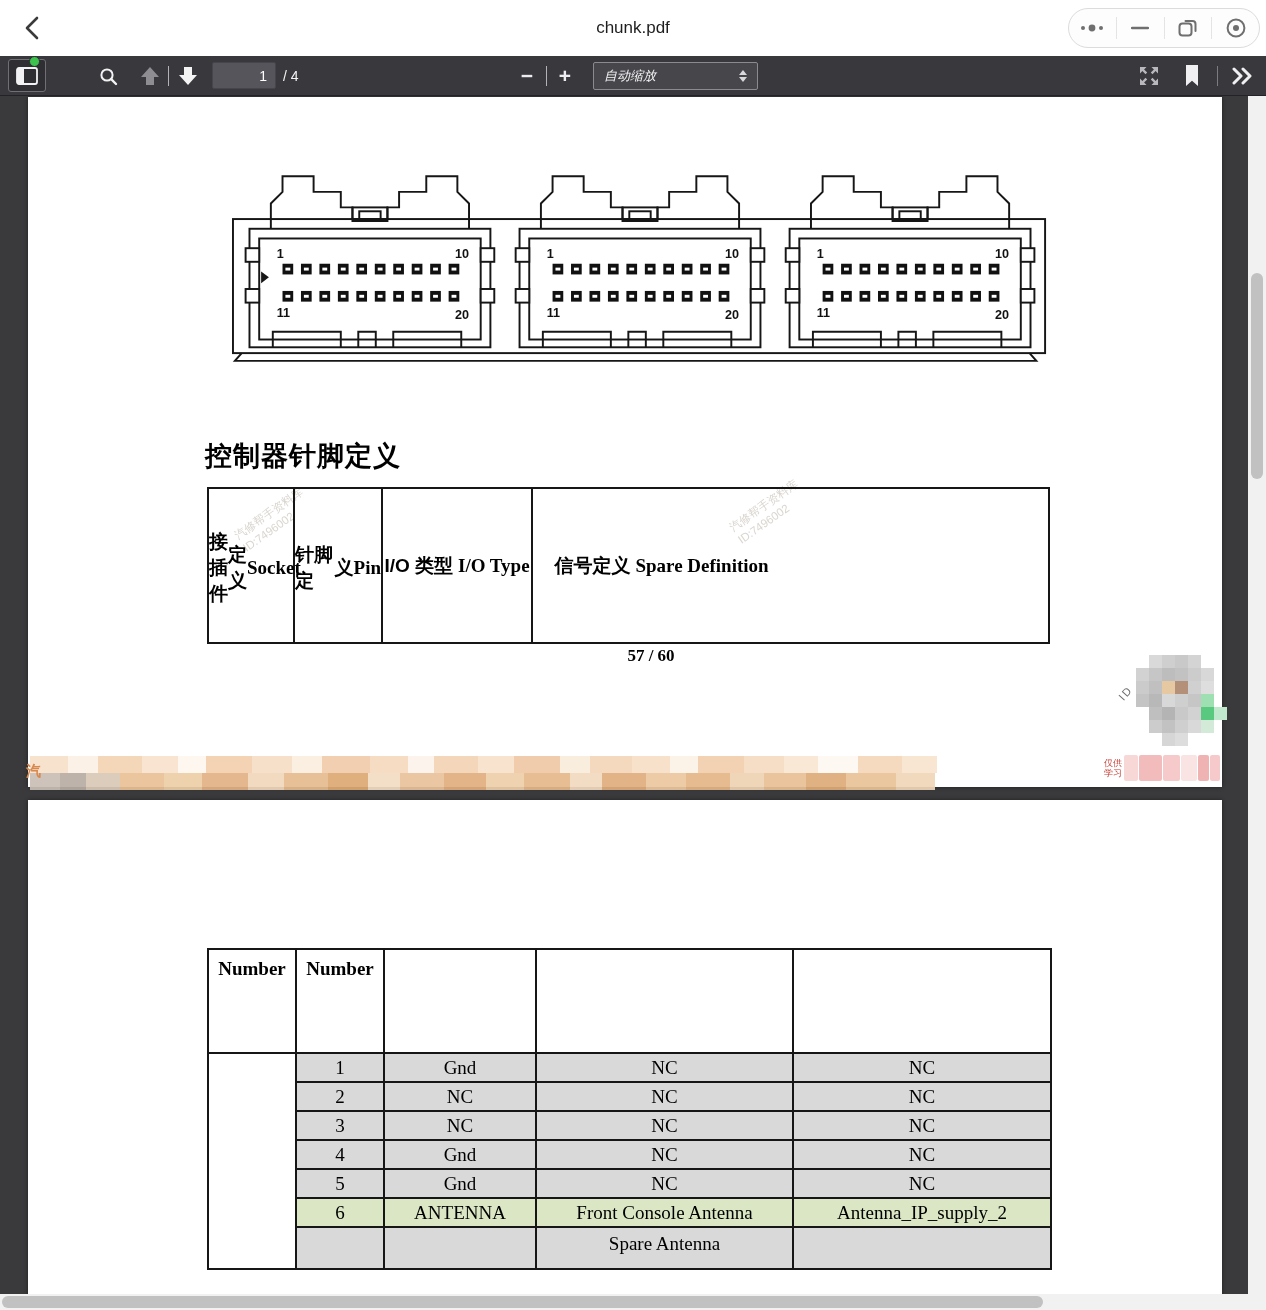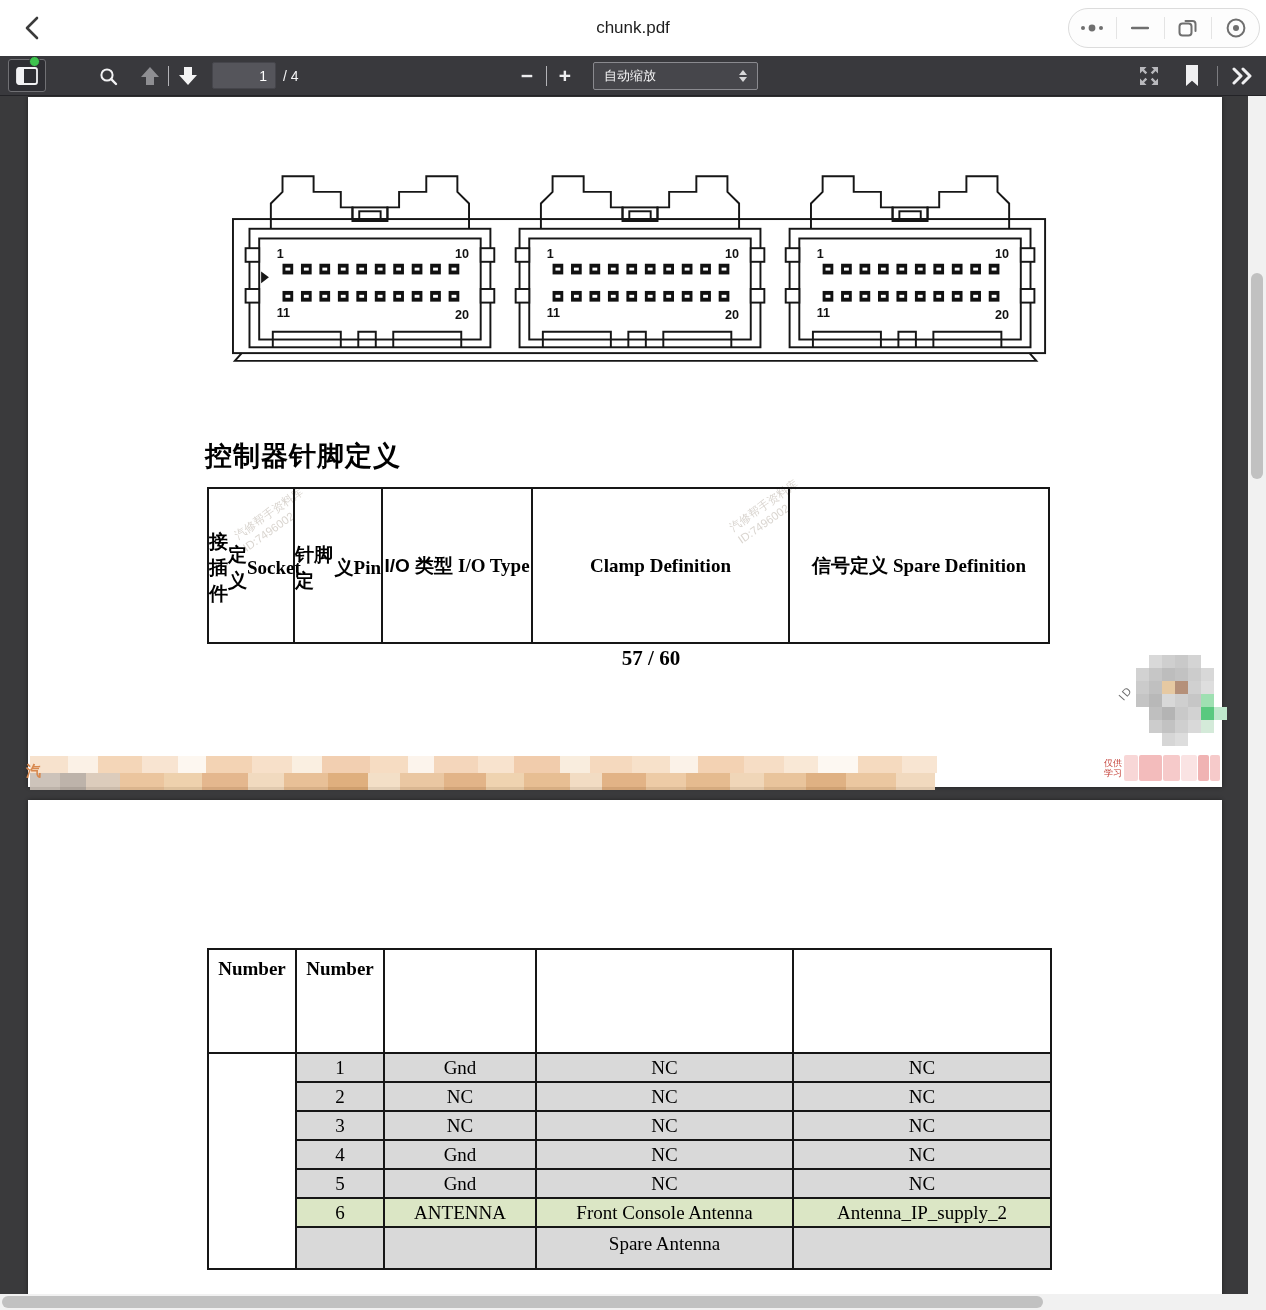--- a/index.html
+++ b/index.html
@@ -25,21 +25,21 @@
                background:#3ec24e; border:1px solid #2e2e33; }
   .tb-divider { position:absolute; width:1px; height:20px; top:10px; background:#c9c9cd; opacity:.85; }
   .page-input { position:absolute; left:212px; top:6px; width:64px; height:27px; background:#55555b;
                 border:1px solid #45454b; border-radius:2px; color:#ffffff; font-size:14px; text-align:right;
                 padding-right:8px; font-family:"Liberation Sans", sans-serif; }
   .page-count { position:absolute; left:283px; top:0; height:40px; line-height:40px; color:#f4f4f5; font-size:14px; }
   .zoom-txt { color:#ededef; font-size:21px; font-weight:bold; line-height:38px; }
   .scale-select { position:absolute; left:593px; top:6px; width:165px; height:28px; background:#46464b;
                   border:1px solid #8a8a8f; border-radius:2px; color:#f5f5f6; font-size:13px; display:flex;
                   align-items:center; padding:0 10px; cursor:pointer; }
-  .scale-select .lbl { flex:1; }
+  .scale-select .lbl { flex:1;font-style:italic; }
   .updown { display:flex; flex-direction:column; gap:2px; }
   .updown i { width:0; height:0; border-left:4px solid transparent; border-right:4px solid transparent; display:block; }
   .updown .u { border-bottom:5px solid #d8d8da; }
   .updown .d { border-top:5px solid #d8d8da; }
 
   
   .viewer { position:absolute; left:0; top:96px; width:1266px; height:1214px; background:#3a3a3c; overflow:hidden; z-index:1; }
   .page { position:absolute; left:28px; width:1194px; background:#ffffff; box-shadow:0 0 4px rgba(0,0,0,.45); }
   .page1 { top:1px; height:690px; }
   .page2 { top:704px; height:516px; }
@@ -57,21 +57,21 @@
   .t1 { position:absolute; left:179px; top:390px; width:843px; height:157px; border:2px solid #161616;
         display:grid; grid-template-columns:86px 88px 150px 257px 258px; }
   .t1 .cell { border-right:2px solid #161616; display:flex; flex-direction:row; align-items:center; }
   .t1 .cell:last-child { border-right:none; }
   .t1 .h3 { justify-content:space-between; padding:12px 0 8px 0; }
   .t1 .h2 { justify-content:center; gap:5px; }
   .t1 .h1 { justify-content:center; }
   .cjk-b { font-family:"Liberation Sans", sans-serif; font-weight:bold; font-size:19px; color:#000; }
   .ser-b { font-family:"Liberation Serif", serif; font-weight:bold; font-size:19px; color:#000; }
   .page-num { position:absolute; left:543px; top:549px; width:160px; text-align:center;
-              font-family:"Liberation Serif", serif; font-weight:bold; font-size:21px; color:#000; }
+              font-family:"Liberation Serif", serif; font-weight:bold; font-size:17px; color:#000; }
   .wmark { position:absolute; color:#b4aba0; opacity:.5; font-size:11.5px; line-height:15px;
            transform:rotate(-35deg); white-space:nowrap; }
 
   
   .logo-grid { position:absolute; left:1108px; top:558px; display:grid; grid-template-columns:repeat(7,13px);
                grid-auto-rows:13px; }
   .logo-side-txt { position:absolute; left:1090px; top:590px; transform:rotate(-48deg); font-size:11px;
                    color:#4a4a4a; opacity:.8; letter-spacing:2px; }
   .pink-strip { position:absolute; left:1076px; top:656px; width:116px; height:30px; display:flex;
                 align-items:center; gap:1px; }
@@ -406,23 +406,20 @@
         </div>
         <div class="cell h3">
           <div class="cjk-b">针脚定</div>
           <div class="cjk-b">义</div>
           <div class="ser-b">Pin</div>
         </div>
         <div class="cell h2">
           <div class="cjk-b">I/O 类型</div>
           <div class="ser-b">I/O Type</div>
         </div>
-        <div class="cell h1">
-          <div class="ser-b">Clamp Definition</div>
-        </div>
         <div class="cell h2">
           <div class="cjk-b">信号定义</div>
           <div class="ser-b">Spare Definition</div>
         </div>
       </div>
 
     <div class="page-num">57 / 60</div>
 
     <div class="logo-grid" id="logoGrid">
         <div></div>

